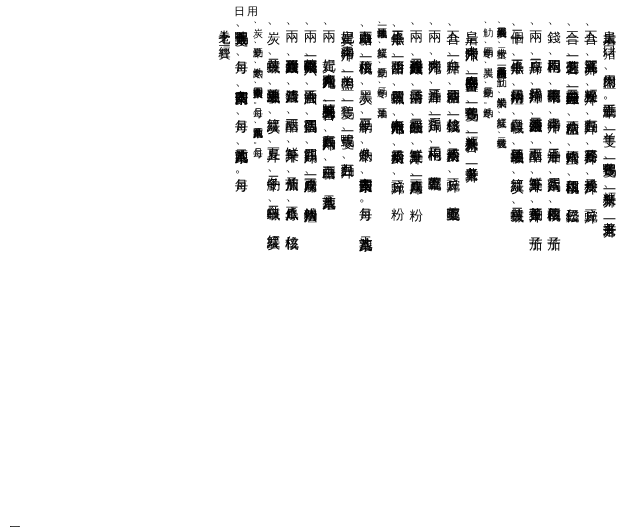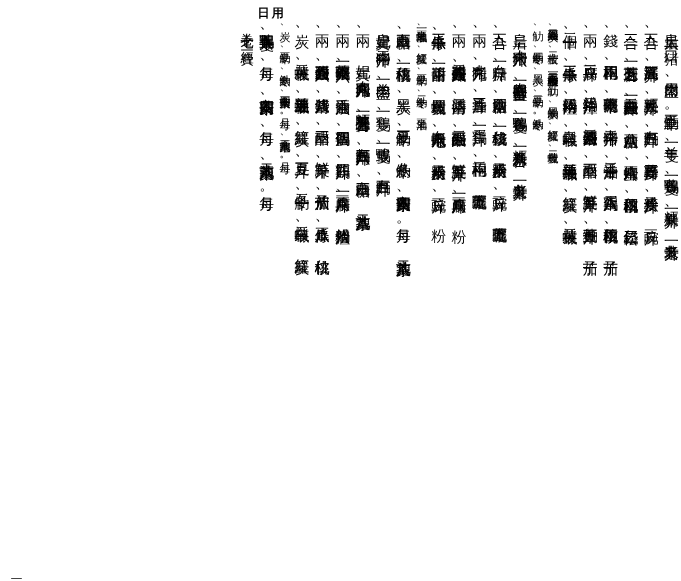--- a/index.html
+++ b/index.html
@@ -23,21 +23,21 @@
   }
   
   .header {
     position: absolute;
     top: 4px;
     left: 0;
     width: 494px;
     text-align: center;
     font-size: 11px;
     letter-spacing: 2px;
-    font-weight: bold;
+    font-weight: normal;
   }
   
   .columns {
     position: absolute;
     top: 20px;
     left: 0;
     width: 619px;
     height: 500px;
     display: flex;
     flex-direction: row-reverse;

